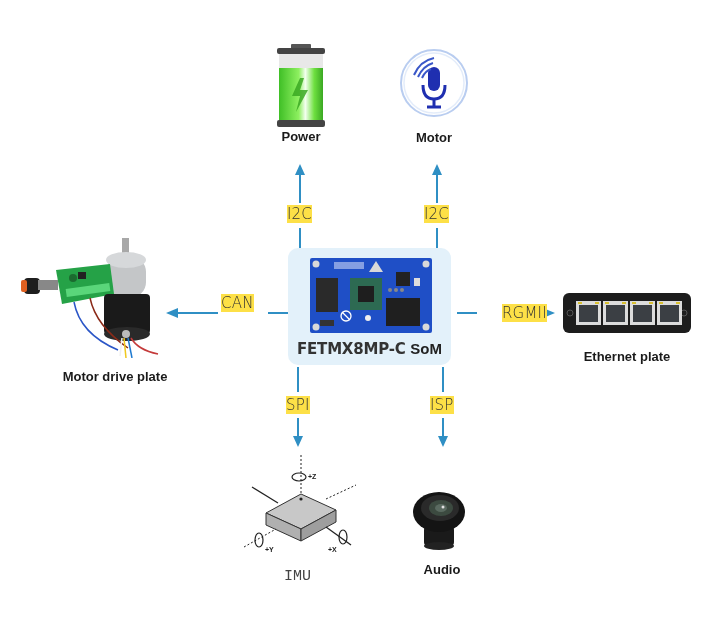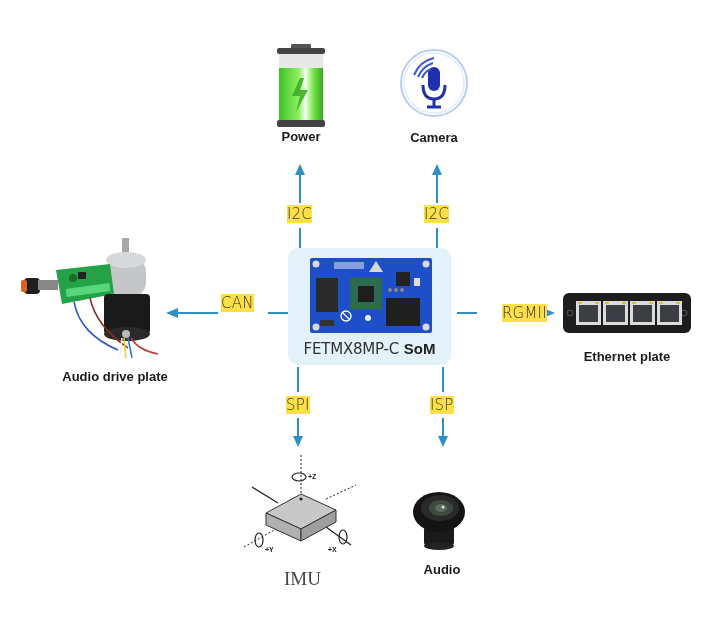--- a/index.html
+++ b/index.html
@@ -4,28 +4,28 @@
 <style>
   html, body { margin: 0; padding: 0; background: #ffffff; }
   body { width: 721px; height: 617px; position: relative; overflow: hidden;
          font-family: "Liberation Sans", sans-serif; }
   .abs { position: absolute; }
   .label-bold { position: absolute; font-weight: bold; font-size: 13px; color: #1a1a1a;
                 text-align: center; white-space: nowrap; font-family: "Liberation Sans", sans-serif; }
   .bus-label { position: absolute; font-size: 15px; color: #333; background: #fde047;
                font-family: "DejaVu Sans", sans-serif; font-weight: 300; letter-spacing: 0.2px;
                white-space: nowrap; line-height: 18px; }
-  .imu-label { position: absolute; font-size: 19px; color: #444;
-               font-family: Liberation Serif, serif; font-weight: 300; }
+  .imu-label { position: absolute; font-size: 15px; color: #444;
+               font-family: Liberation Mono, monospace; font-weight: 300; }
   #som-box { left: 288px; top: 248px; width: 163px; height: 117px;
              background: #e3f1fa; border-radius: 10px; }
   #som-title { position: absolute; left: 0; right: 0; bottom: 7px; text-align: center;
                font-size: 15px; color: #333; white-space: nowrap;
                font-family: "DejaVu Sans", sans-serif; }
-  #som-title .model { font-weight: 400; letter-spacing: -0.2px; text-align: right; }
+  #som-title .model { font-weight: 700; letter-spacing: -0.2px; text-align: right; }
   #som-title .som { font-weight: bold; font-family: "Liberation Sans", sans-serif; font-size: 15px; color:#222; }
   svg.overlay { position: absolute; left: 0; top: 0; }
 </style>
 </head>
 <body>
 
 <svg class="overlay" width="721" height="617">
   <defs>
     <marker id="ah" markerWidth="8" markerHeight="8" refX="4" refY="4" orient="auto" markerUnits="userSpaceOnUse">
       <path d="M0,0 L8,4 L0,8 Z" fill="#2f8fc4"></path>
@@ -134,21 +134,21 @@
   <circle cx="36" cy="36" r="33" fill="#ffffff" stroke="#b9cdf0" stroke-width="2"></circle>
   <circle cx="36" cy="36" r="30" fill="none" stroke="#e3ecfa" stroke-width="1.5"></circle>
   <rect x="30" y="20" width="12" height="24" rx="6" fill="#1f2fb0"></rect>
   <path d="M25,38 Q25,52 36,52 Q47,52 47,38" fill="none" stroke="#1f2fb0" stroke-width="3"></path>
   <line x1="36" y1="52" x2="36" y2="60" stroke="#1f2fb0" stroke-width="3"></line>
   <line x1="29" y1="60" x2="43" y2="60" stroke="#1f2fb0" stroke-width="3"></line>
   <path d="M16,28 Q22,14 36,11" fill="none" stroke="#3a57c8" stroke-width="2"></path>
   <path d="M20,30 Q25,19 35,16" fill="none" stroke="#3a57c8" stroke-width="2"></path>
   <path d="M24,31 Q27,24 33,22" fill="none" stroke="#3a57c8" stroke-width="2"></path>
 </svg>
-<div class="label-bold" style="left:409px; top:130px; width:50px;">Camera</div>
+<div class="label-bold" style="left:409px; top:130px; width:50px;">Motor</div>
 
 <svg class="abs" style="left:18px; top:238px;" width="145" height="120" viewBox="0 0 145 120">
 
   <rect x="104" y="0" width="7" height="22" fill="#a8a8a8"></rect>
 
   <rect x="88" y="18" width="40" height="42" rx="16" fill="#c4c6c8"></rect>
   <ellipse cx="108" cy="22" rx="20" ry="8" fill="#d6d8da"></ellipse>
 
   <path d="M38,32 L92,26 L96,56 L44,66 Z" fill="#25a247"></path>
   <rect x="48" y="48" width="44" height="8" fill="#5ad67a" transform="rotate(-8 70 52)"></rect>
@@ -163,21 +163,21 @@
   <ellipse cx="109" cy="96" rx="23" ry="7" fill="#2a2a2a"></ellipse>
   <circle cx="108" cy="96" r="4" fill="#bbb"></circle>
 
   <path d="M56,64 Q62,96 100,112" fill="none" stroke="#2b56c7" stroke-width="1.5"></path>
   <path d="M72,60 Q78,88 110,110" fill="none" stroke="#8b2a18" stroke-width="1.5"></path>
   <path d="M106,100 L108,120" stroke="#f0c81e" stroke-width="1.5"></path>
   <path d="M110,100 L114,120" stroke="#1e7ad0" stroke-width="1.5"></path>
   <path d="M113,100 Q120,112 140,116" fill="none" stroke="#c43a3a" stroke-width="1.5"></path>
   <path d="M104,100 L102,118" stroke="#f0f0f0" stroke-width="1.5"></path>
 </svg>
-<div class="label-bold" style="left:55px; top:369px; width:120px;">Audio drive plate</div>
+<div class="label-bold" style="left:55px; top:369px; width:120px;">Motor drive plate</div>
 
 <svg class="abs" style="left:563px; top:293px;" width="128" height="40" viewBox="0 0 128 40">
   <rect x="0" y="0" width="128" height="40" rx="6" fill="#1d1d1d"></rect>
   <circle cx="7" cy="20" r="3" fill="none" stroke="#555" stroke-width="1"></circle>
   <circle cx="121" cy="20" r="3" fill="none" stroke="#555" stroke-width="1"></circle>
   <g fill="#dcdcdc">
     <rect x="13" y="8" width="25" height="24"></rect>
     <rect x="40" y="8" width="25" height="24"></rect>
     <rect x="67" y="8" width="25" height="24"></rect>
     <rect x="94" y="8" width="25" height="24"></rect>

